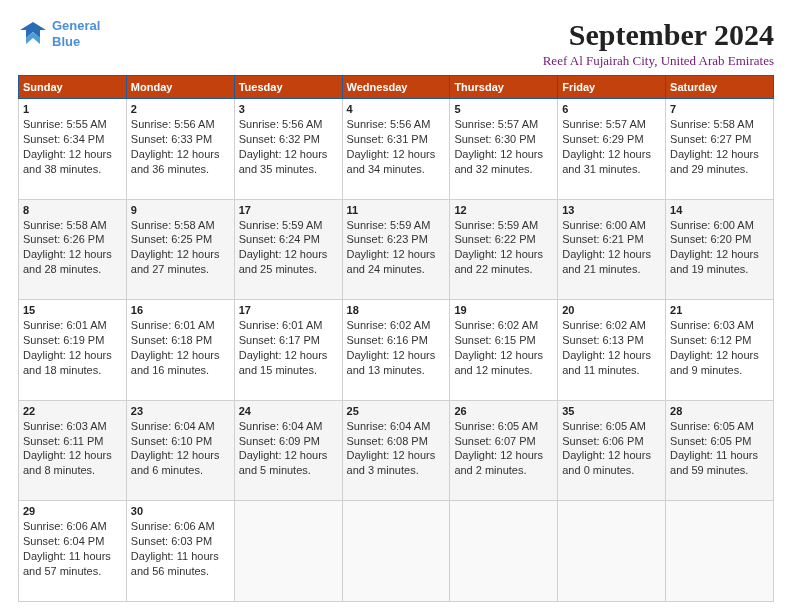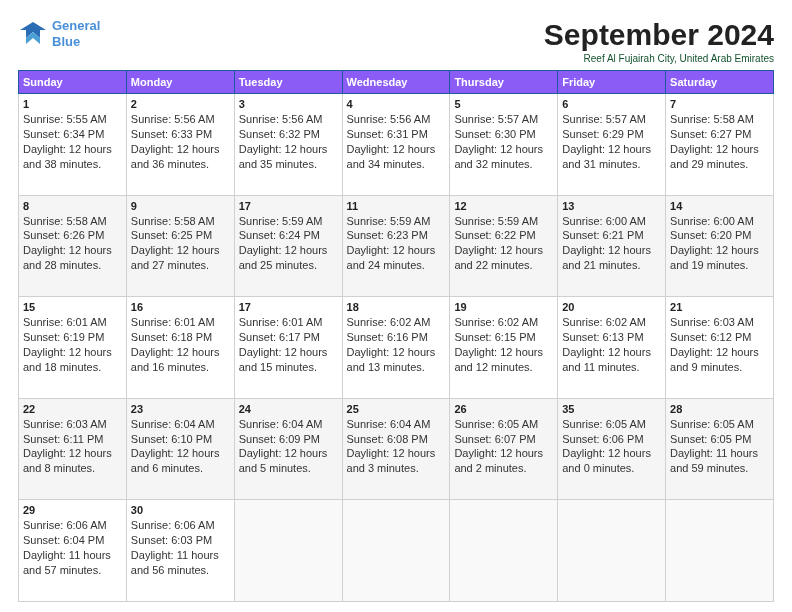--- a/index.html
+++ b/index.html
@@ -36,40 +36,41 @@
     }
     .logo-text span {
       color: #4a90d9;
     }
     .logo-bird {
       width: 30px;
       height: 28px;
     }
     .title-block {
       text-align: right;
+      font-family: Liberation Serif, serif;
     }
     .month-title {
       font-size: 30px;
       font-weight: bold;
       color: #222;
       line-height: 1.1;
     }
     .subtitle {
-      font-size: 10px;
-      color: #14532d;
+      font-size: 13px;
+      color: #701a75;
       margin-top: 2px;
     }
     .calendar {
       width: 100%;
       border-collapse: collapse;
       flex: 1;
       font-size: 9.5px;
     }
     .calendar thead th {
-      background: #8b5cf6;
+      background: #c2410c;
       color: #fff;
       font-size: 11px;
       font-weight: bold;
       padding: 5px 4px;
       text-align: left;
       border: 1px solid #1e5a9e;
     }
     .calendar tbody td {
       vertical-align: top;
       padding: 4px 4px 3px 4px;

